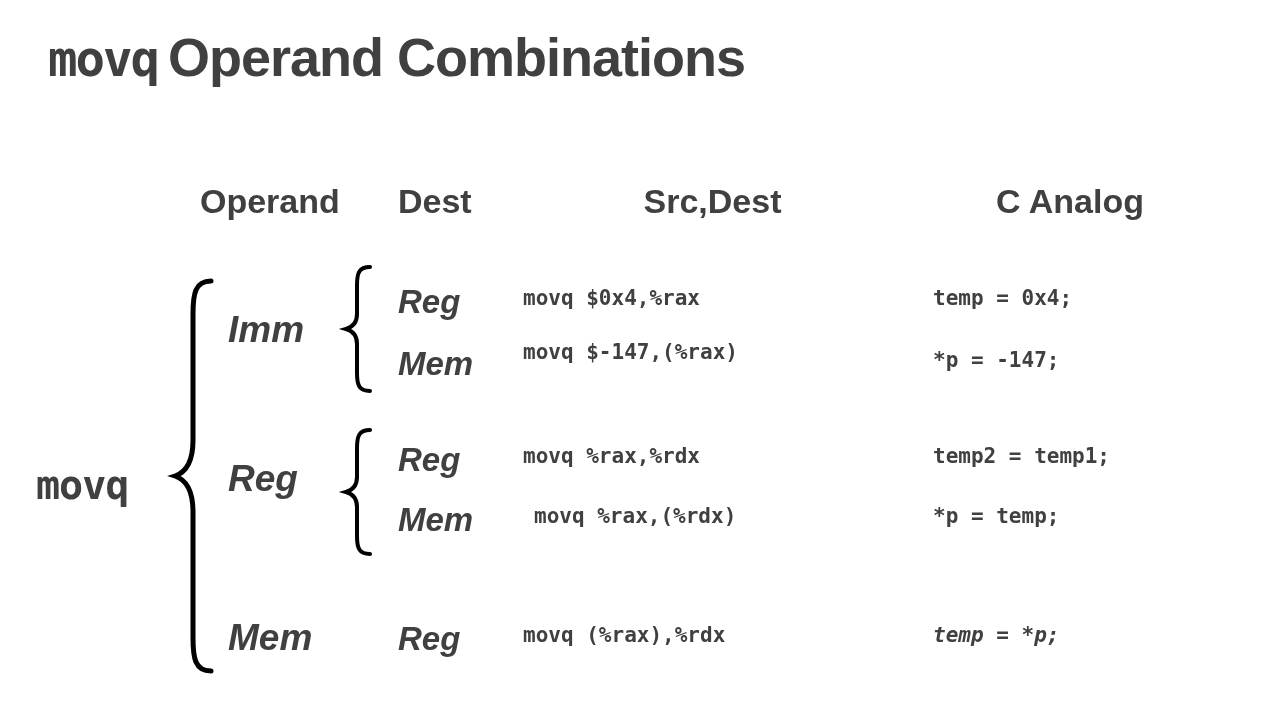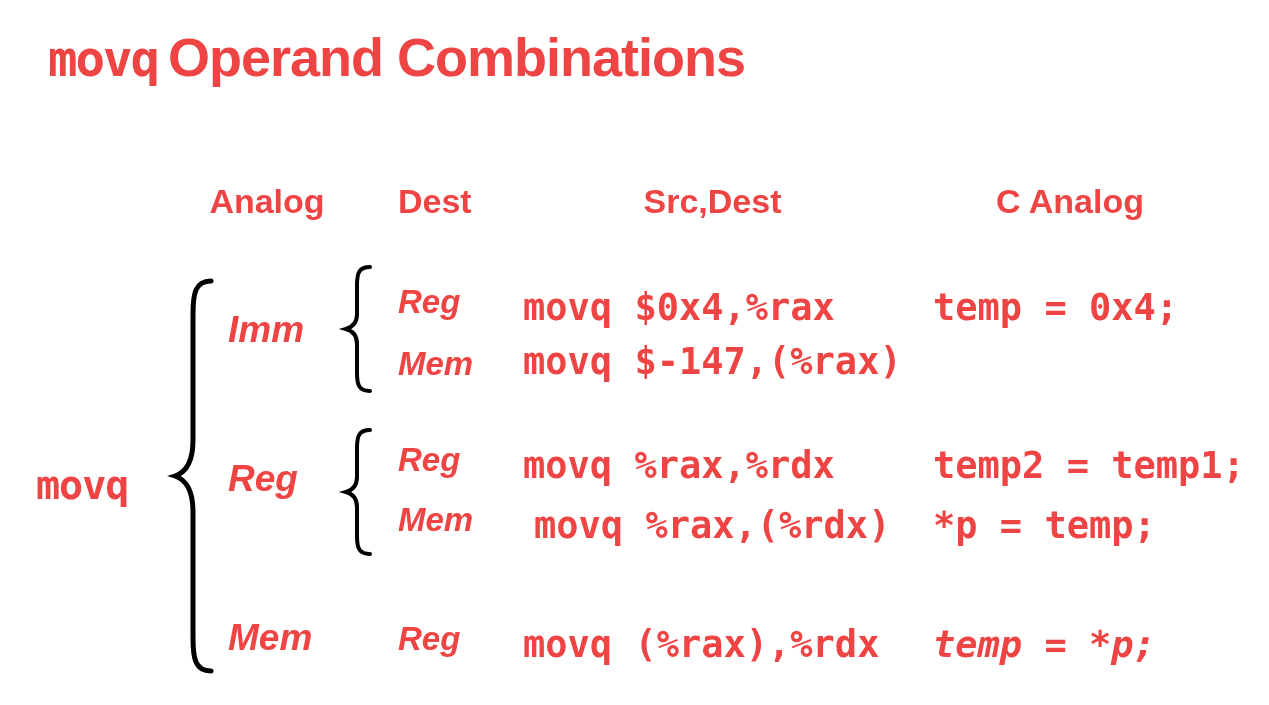--- a/index.html
+++ b/index.html
@@ -5,21 +5,21 @@
   html, body {
     margin: 0;
     padding: 0;
     background: #ffffff;
   }
   .slide {
     position: relative;
     width: 1269px;
     height: 705px;
     background: #ffffff;
-    color: #ef4444;
+    color: #404040;
     font-family: "Liberation Sans", sans-serif;
     overflow: hidden;
   }
   .mono {
     font-family: "DejaVu Sans Mono", monospace;
     font-weight: bold;
   }
   .title {
     position: absolute;
     left: 48px;
@@ -59,21 +59,21 @@
     position: absolute;
     font-weight: bold;
     font-style: italic;
     font-size: 33px;
     white-space: nowrap;
   }
   .code, .canalog {
     position: absolute;
     font-family: "DejaVu Sans Mono", monospace;
     font-weight: bold;
-    font-size: 37px;
+    font-size: 21px;
     white-space: pre;
     letter-spacing: 0px;
   }
   svg.brace {
     position: absolute;
     overflow: visible;
   }
   svg.brace path {
     fill: none;
     stroke: #000000;
@@ -82,21 +82,21 @@
 </style>
 </head>
 <body>
 
 <div class="slide">
 
   <div class="title">
     <span class="mono title-mono">movq</span><span class="title-rest">Operand Combinations</span>
   </div>
 
-  <div class="hdr center" style="left:200px; top:182px; width:134px;">Analog</div>
+  <div class="hdr center" style="left:200px; top:182px; width:134px;">Operand</div>
   <div class="hdr" style="left:398px; top:182px;">Dest</div>
   <div class="hdr center" style="left:630px; top:182px; width:165px;">Src,Dest</div>
   <div class="hdr center" style="left:984px; top:182px; width:172px;">C Analog</div>
 
   <div class="mono movq-label" style="left:36px; top:462px;">movq</div>
 
   <svg class="brace" style="left:168px; top:277px;" width="52" height="398" viewBox="0 0 52 398" aria-hidden="true">
     <path stroke-width="5" d="M43 4 C27 4 25 17 25 37 L25 163 C25 183 19 195 7 199 C19 203 25 215 25 235 L25 361 C25 381 27 394 43 394"></path>
   </svg>
 
@@ -104,20 +104,21 @@
   <svg class="brace" style="left:341px; top:264px;" width="36" height="130" viewBox="0 0 36 130" aria-hidden="true">
     <path stroke-width="4" d="M29 3 C18 3 16 9 16 21 L16 50 C16 58 12 63 5 65 C12 67 16 72 16 80 L16 109 C16 121 18 127 29 127"></path>
   </svg>
 
   <div class="dest" style="left:398px; top:283px;">Reg</div>
   <div class="code" style="left:523px; top:286px;">movq $0x4,%rax</div>
   <div class="canalog" style="left:933px; top:286px;">temp = 0x4;</div>
 
   <div class="dest" style="left:398px; top:345px;">Mem</div>
   <div class="code" style="left:523px; top:340px;">movq $-147,(%rax)</div>
+  <div class="canalog" style="left:933px; top:348px;">*p = -147;</div>
 
   <div class="src" style="left:228px; top:458px;">Reg</div>
   <svg class="brace" style="left:341px; top:427px;" width="36" height="130" viewBox="0 0 36 130" aria-hidden="true">
     <path stroke-width="4" d="M29 3 C18 3 16 9 16 21 L16 50 C16 58 12 63 5 65 C12 67 16 72 16 80 L16 109 C16 121 18 127 29 127"></path>
   </svg>
 
   <div class="dest" style="left:398px; top:441px;">Reg</div>
   <div class="code" style="left:523px; top:444px;">movq %rax,%rdx</div>
   <div class="canalog" style="left:933px; top:444px;">temp2 = temp1;</div>
 

